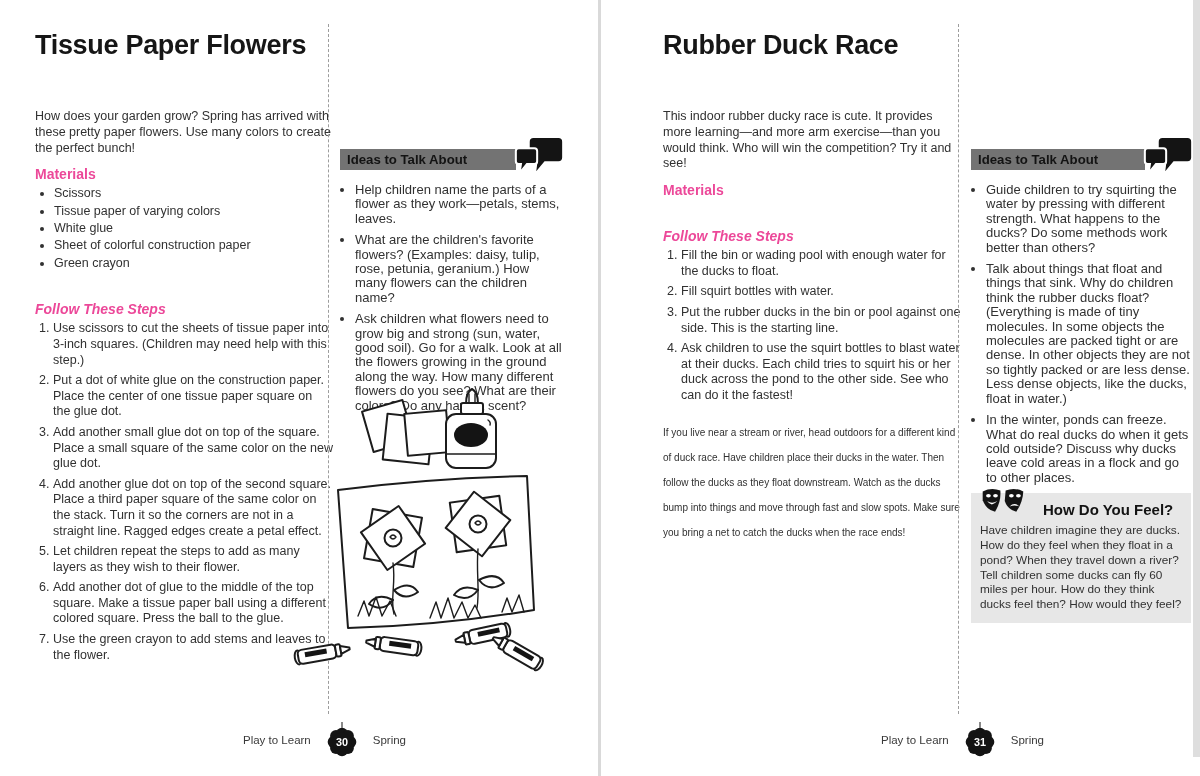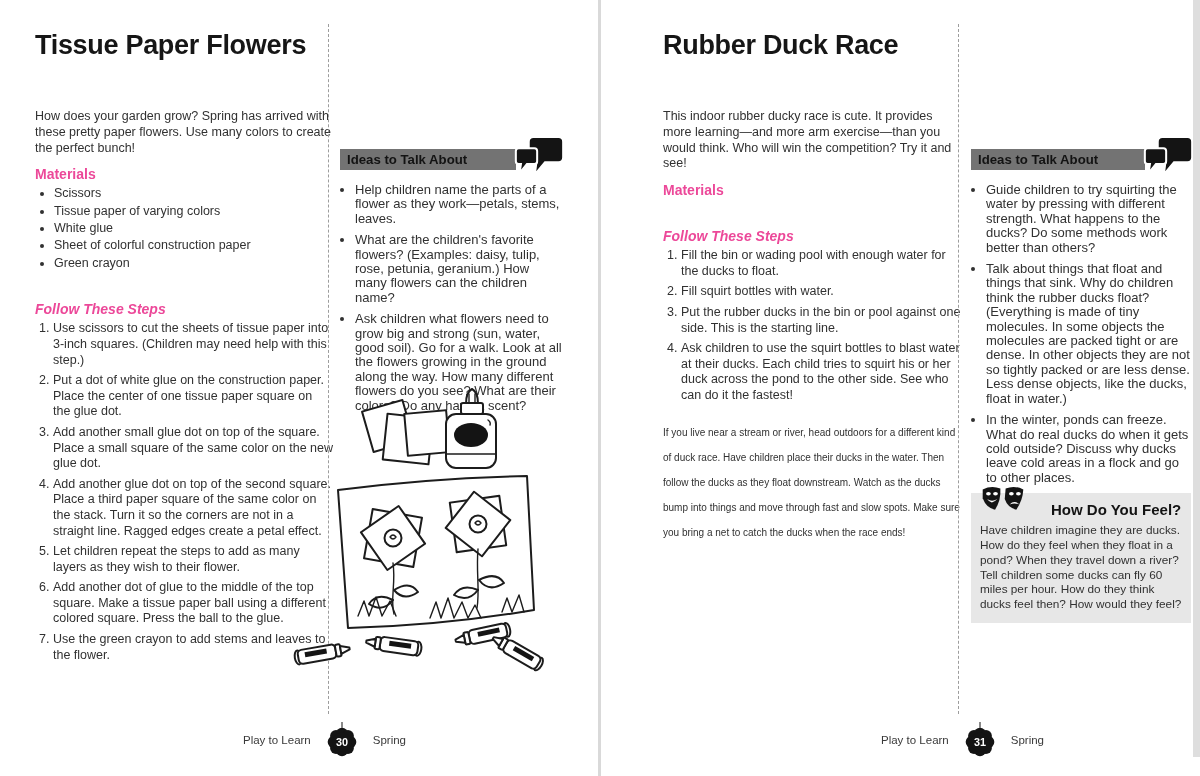--- a/index.html
+++ b/index.html
@@ -32,21 +32,21 @@
   ol.steps li{margin-bottom:5px;}
   .closing{margin:16px 0 0;font-size:10px;line-height:25px;}
 
   .talk-head{position:relative;background:#737373;padding:3px 7px;margin-right:46px;
              font-size:13.2px;font-weight:700;color:#131313;margin-top:36px;}
   .bubbles-icon{position:absolute;right:-48px;top:-13px;width:50px;height:41px;}
   ul.talk-bullets{margin:13px 0 0;padding-left:15px;font-size:13px;line-height:14.4px;}
   ul.talk-bullets li{margin-bottom:7px;}
 
   .feel-box{background:#e7e7e7;margin-top:8px;padding:8px 9px 11px;}
-  .feel-head{display:flex;align-items:flex-start;gap:25px;}
+  .feel-head{display:flex;align-items:center;gap:17px;}
   .masks-icon{width:46px;height:30px;margin-top:-16px;flex:0 0 auto;}
   .feel-title{font-size:15px;font-weight:700;color:#131313;}
   .feel-body{margin:5px 0 0;font-size:11.8px;line-height:14.8px;}
 
   .footer{position:absolute;top:722px;display:flex;align-items:center;gap:16px;
           font-size:11.5px;color:#3a3a3a;}
   #page-left .footer{left:243px;}
   #page-right .footer{left:281px;}
   .badge{width:30px;height:35px;}
   .badge-num{fill:#fff;font-size:13px;font-weight:700;font-family:"Liberation Sans",sans-serif;}

